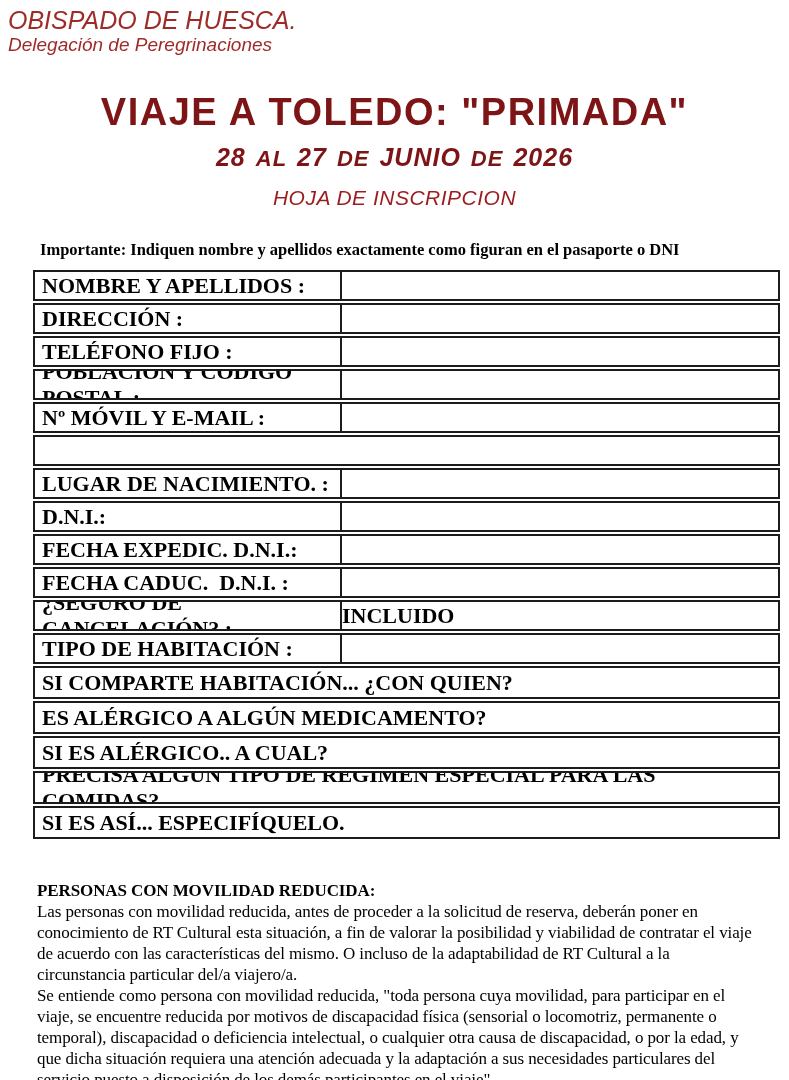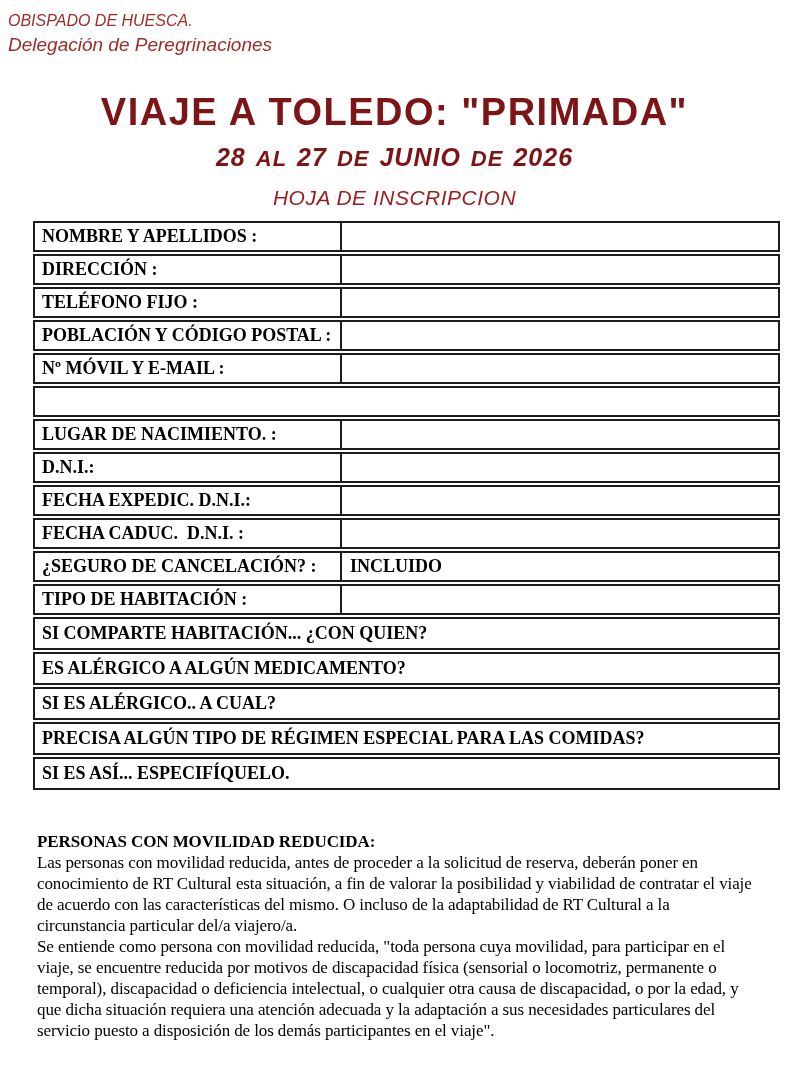--- a/index.html
+++ b/index.html
@@ -27,21 +27,21 @@
     padding-top: 8px;
   }
 
   
   .letterhead {
     padding-left: 8px;
   }
   .letterhead .lh-line1 {
     font-family: "Liberation Sans", sans-serif;
     font-style: italic;
-    font-size: 16px;
+    font-size: 25px;
     line-height: 25px;
     color: var(--header-red);
   }
   .letterhead .lh-line2 {
     font-family: "Liberation Sans", sans-serif;
     font-style: italic;
     font-size: 19px;
     line-height: 23px;
     color: var(--header-red);
   }
@@ -99,38 +99,37 @@
     border: 2px solid var(--border-color);
     margin-bottom: 2px;
     display: flex;
     align-items: center;
     background: #ffffff;
   }
   .form-row.two-col { height: 31px; }
   .form-row.full { height: 33px; }
   .cell {
     font-weight: bold;
-    font-size: 18px;
+    font-size: 22px;
     white-space: pre-wrap;
     overflow: hidden;
   }
   .cell-label {
     flex: 0 0 307px;
     align-self: stretch;
     display: flex;
     align-items: center;
     border-right: 2px solid var(--border-color);
     padding-left: 7px;
   }
   .cell-value {
     flex: 1 1 auto;
     align-self: stretch;
     display: flex;
     align-items: center;
-    padding-left: 8px;
   }
   .form-row.full .cell-label-full {
     flex: 1 1 auto;
     align-self: stretch;
     display: flex;
     align-items: center;
     padding-left: 7px;
   }
 
   
@@ -159,20 +158,21 @@
   </div>
 
   <div class="doc-title">VIAJE A TOLEDO: "PRIMADA"</div>
 
   <div class="date-line">
     <span class="seg">28</span><span class="seg sm">AL</span><span class="seg">27</span><span class="seg sm">DE</span><span class="seg">JUNIO</span><span class="seg sm">DE</span><span class="seg">2026</span>
   </div>
 
   <div class="doc-subtitle">HOJA DE INSCRIPCION</div>
 
+  <div class="notice">Importante: Indiquen nombre y apellidos exactamente como figuran en el pasaporte o DNI</div>
 
   <div class="form-table">
 
     <div class="form-row two-col">
       <div class="cell cell-label">NOMBRE Y APELLIDOS :</div>
       <div class="cell cell-value"></div>
     </div>
     <div class="form-row two-col">
       <div class="cell cell-label">DIRECCIÓN :</div>
       <div class="cell cell-value"></div>

